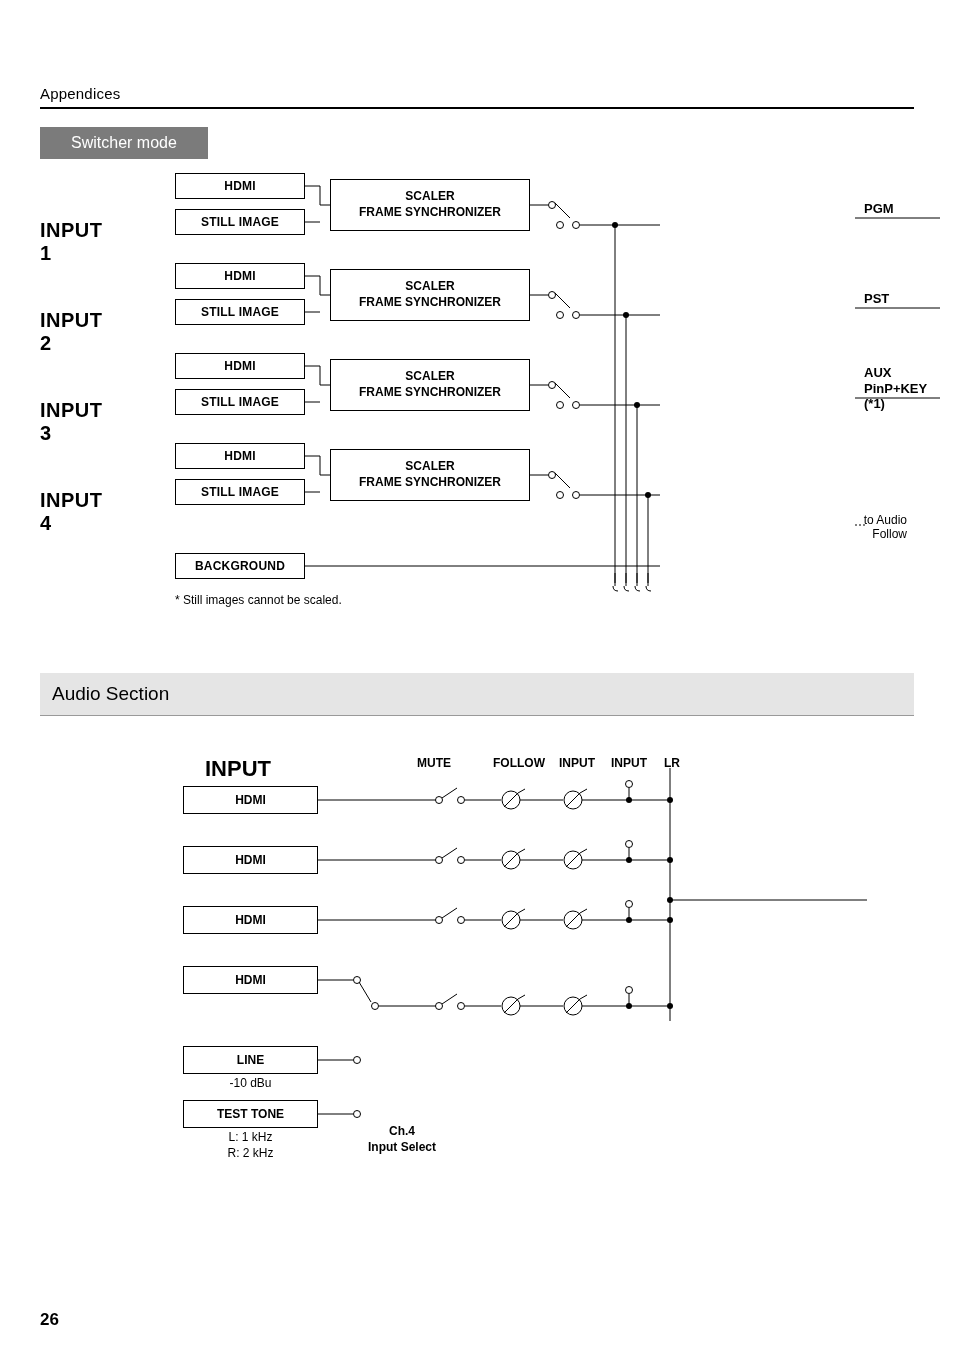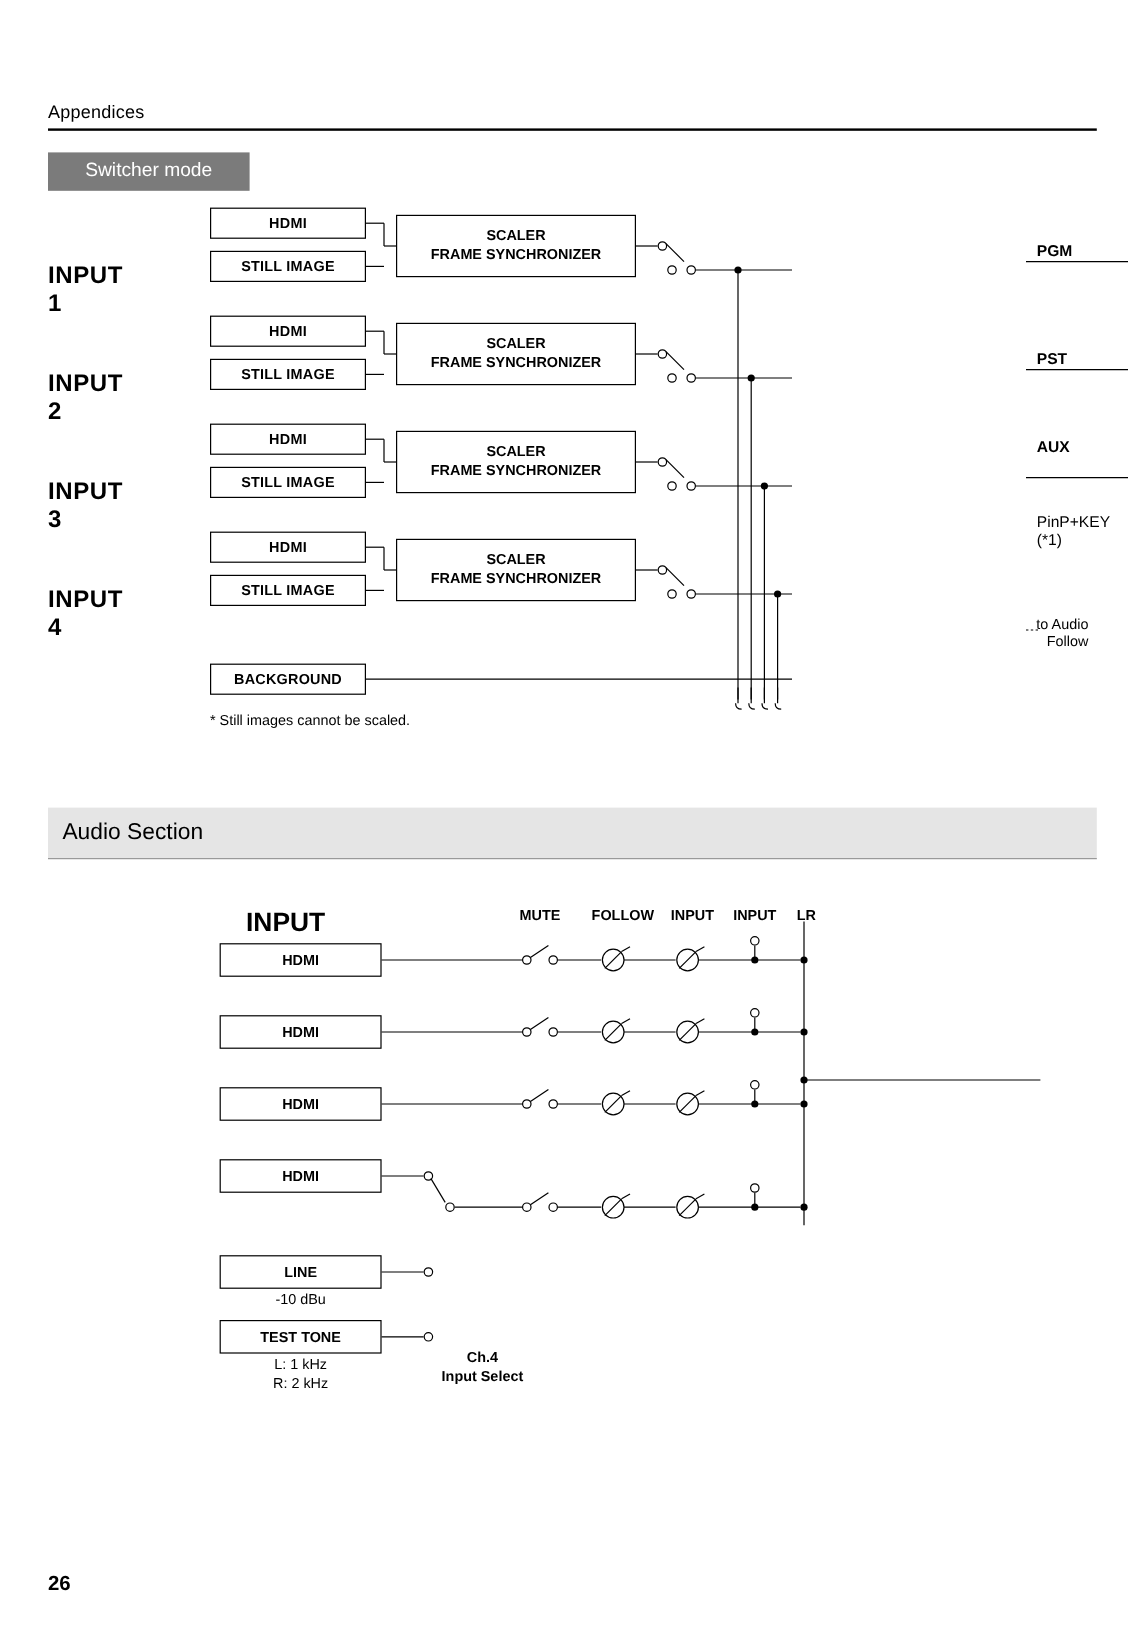--- a/index.html
+++ b/index.html
@@ -10,21 +10,21 @@
   .mode-label { display:inline-block; background:#7b7b7b; color:#fff; font-size:16px; font-weight:400; padding:7px 31px; margin-bottom:14px; }
 
   .video-diagram { position:relative; height:470px; }
   .input-row { position:absolute; height:80px; }
   .input-label { position:absolute; left:0; top:22px; font-size:20px; font-weight:800; letter-spacing:0.5px;margin-top:24px; }
   .small-box { position:absolute; width:130px; height:26px; border:1px solid #000; text-align:center; font-size:12px; font-weight:800; line-height:24px; letter-spacing:0.2px; }
   .scaler-box { position:absolute; left:290px; width:200px; height:52px; border:1px solid #000; text-align:center; font-size:12px; font-weight:800; padding-top:8px; line-height:16px; }
   .cross-box { position:absolute; left:620px; top:0; width:195px; height:400px; border:1px solid #000; text-align:center; }
   .cross-label { position:absolute; top:180px; width:100%; font-size:20px; font-weight:800; letter-spacing:0.5px; }
   .out-label { position:absolute; font-size:13px; font-weight:800; }
-  .out-sub { position:absolute; font-size:13px; font-weight:400;margin-top:46px; }
+  .out-sub { position:absolute; font-size:13px; font-weight:700; }
   .footnote-v { position:absolute; font-size:12px; font-weight:400; }
 
   .audio-heading { background:#e5e5e5; font-size:19px; font-weight:500; padding:10px 12px; margin-top:30px; margin-bottom:40px; border-bottom:1px solid #999; }
 
   .audio-diagram { position:relative; height:480px; margin-left:127px; }
   .a-label-big { position:absolute; font-size:22px; font-weight:800; }
   .a-col { position:absolute; font-size:12px; font-weight:800; }
   .a-box { position:absolute; width:135px; height:28px; border:1px solid #000; text-align:center; font-size:12px; font-weight:800; line-height:26px; }
   .a-sub { position:absolute; font-size:12px; text-align:center; }
 
@@ -185,21 +185,21 @@
     <line x1="815" y1="352" x2="826" y2="352" stroke="#000" stroke-width="1" stroke-dasharray="2,2"></line>
   </svg>
 
 </div>
 
 <div class="audio-heading">Audio Section</div>
 
 <div class="audio-diagram">
   <div class="a-label-big" style="left:38px; top:0">INPUT</div>
 
-  <div class="a-col" style="left:266px; top:10">MUTE</div>
+  <div class="a-col" style="left:250px; top:10">MUTE</div>
   <div class="a-col" style="left:326px; top:10">FOLLOW</div>
   <div class="a-col" style="left:392px; top:10">INPUT</div>
   <div class="a-col" style="left:444px; top:10">INPUT</div>
   <div class="a-col" style="left:497px; top:0">LR</div>
 
   <div class="a-box" style="left:16px; top:30px">HDMI</div>
   <div class="a-box" style="left:16px; top:90px">HDMI</div>
   <div class="a-box" style="left:16px; top:150px">HDMI</div>
   <div class="a-box" style="left:16px; top:210px">HDMI</div>
 

